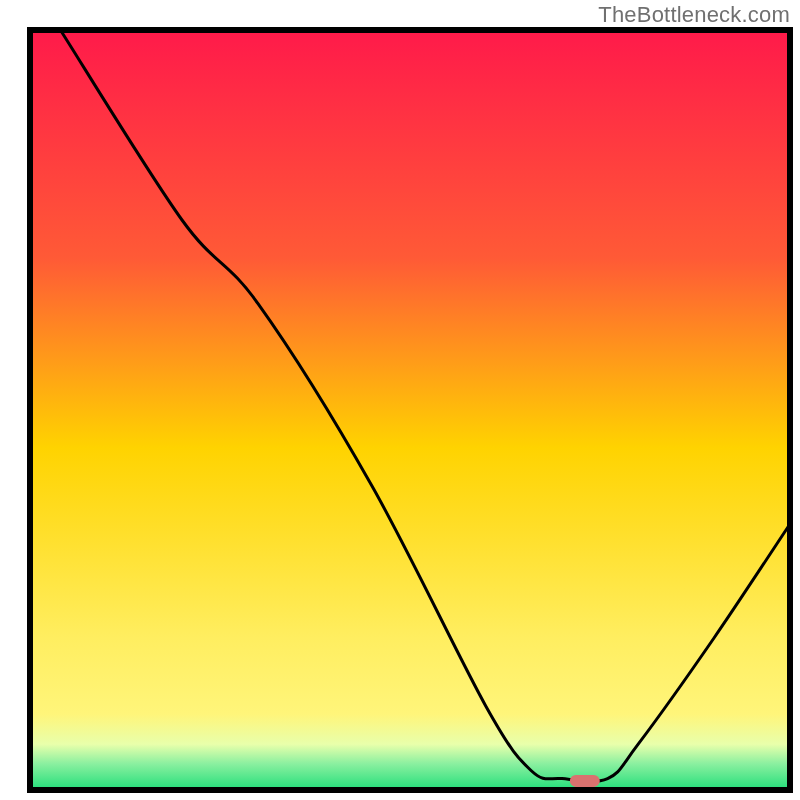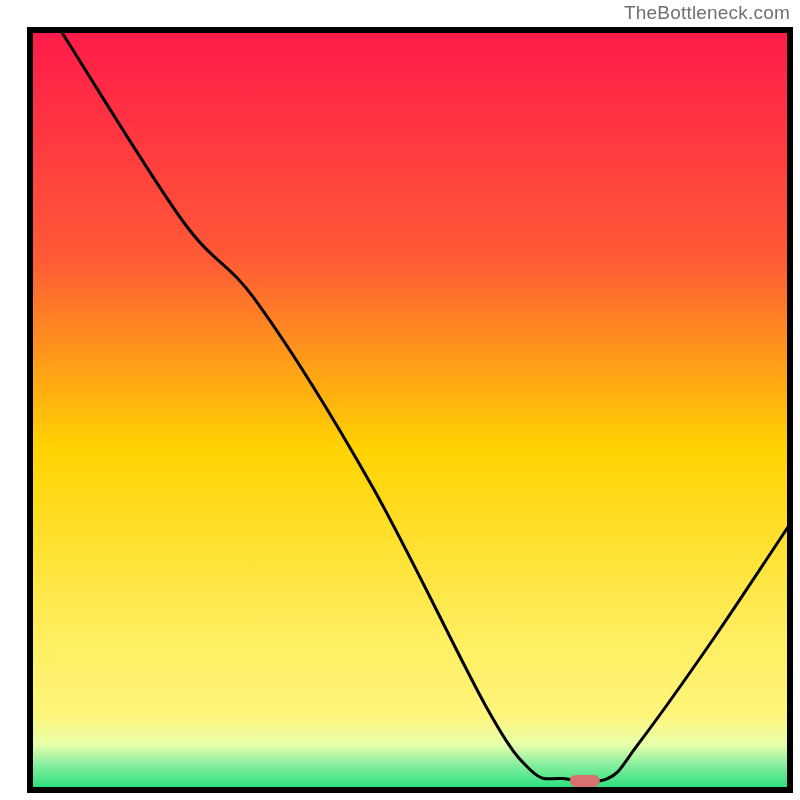--- a/index.html
+++ b/index.html
@@ -13,21 +13,21 @@
   }
   .wrap {
     position: relative;
     width: 800px;
     height: 800px;
   }
   .watermark {
     position: absolute;
     top: 2px;
     right: 10px;
-    font-size: 19px;
+    font-size: 22px;
     color: #707070;
     font-weight: 400;
     letter-spacing: 0.2px;
     z-index: 10;
     text-align: right;
   }
   svg {
     display: block;
   }
 </style>

